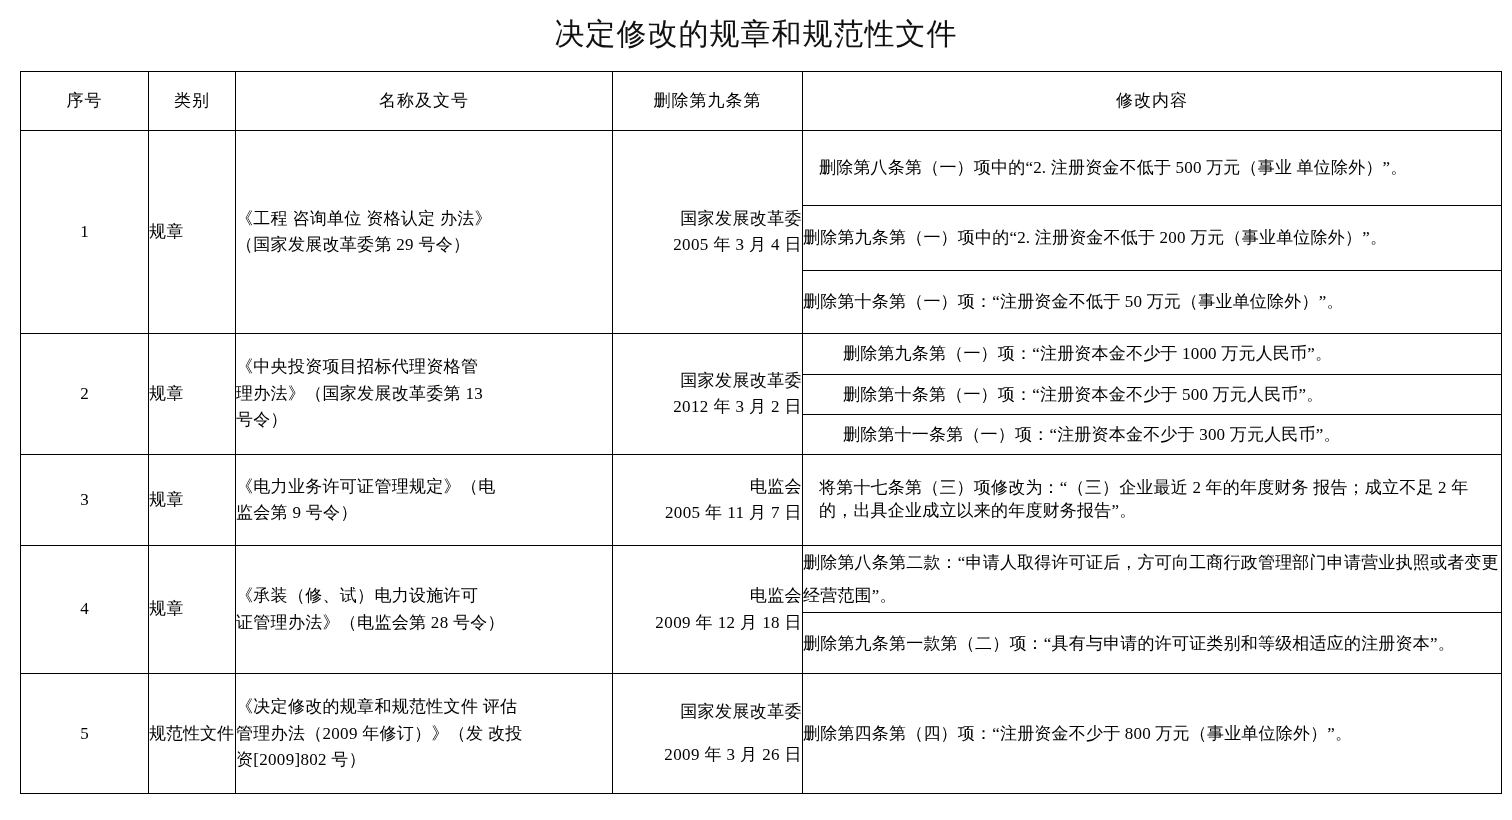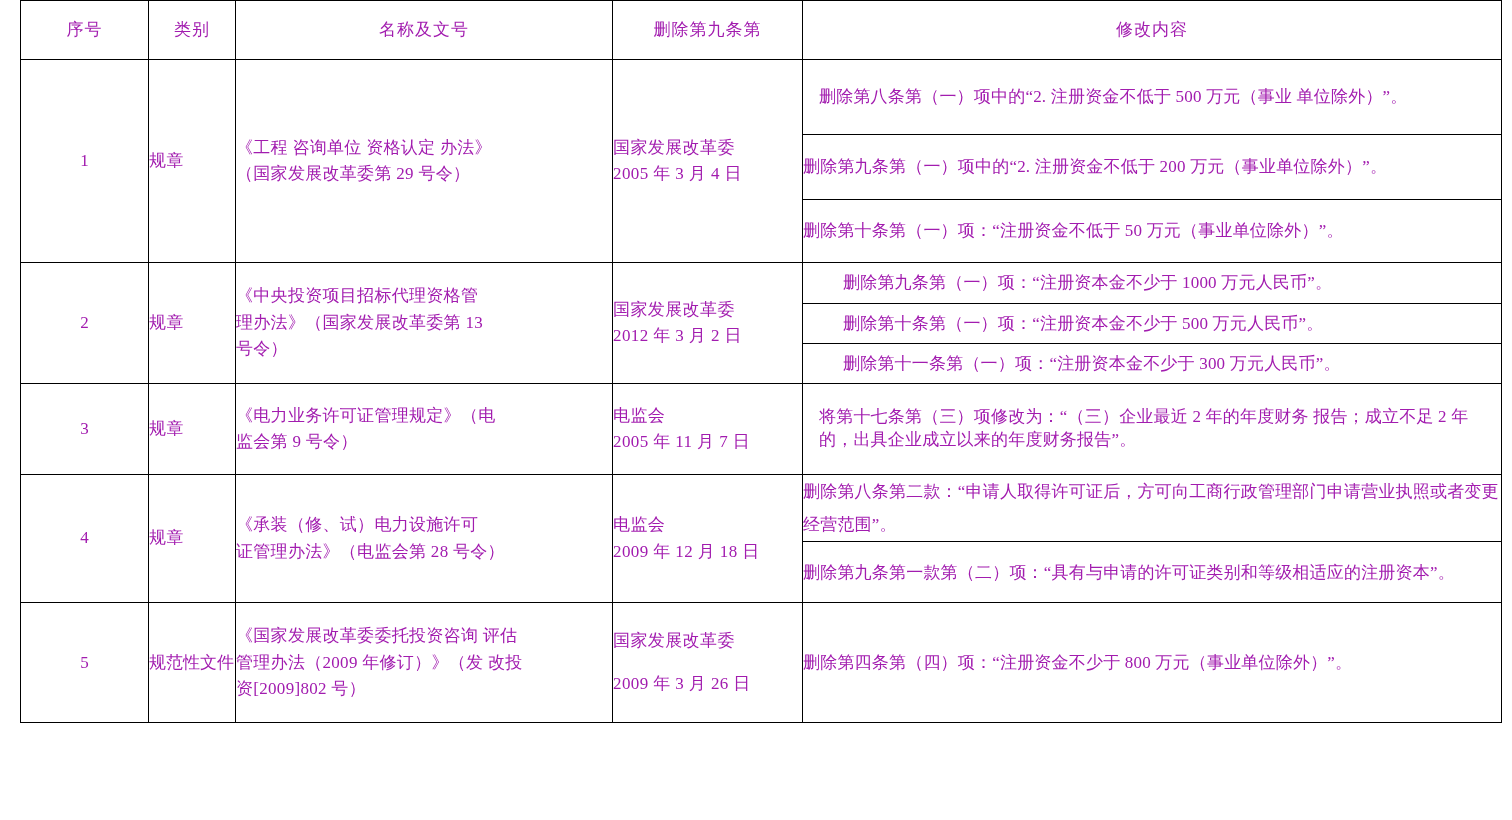--- a/index.html
+++ b/index.html
@@ -38,21 +38,21 @@
     border: 1.6px solid #000;
   }
   table.reg-table td,
   table.reg-table th {
     border: 1px solid #000;
     padding: 0;
     vertical-align: middle;
     font-weight: 400;
     font-size: 17px;
     line-height: 1.55;
-    color: #a21caf;
+    color: #000000;
   }
   
   col.c-idx   { width: 128px; }
   col.c-cat   { width: 87px;  }
   col.c-name  { width: 377px; }
   col.c-issue { width: 190px; }
   col.c-mod   { width: 699px; }
 
   thead th {
     height: 58px;
@@ -77,21 +77,21 @@
     padding: 0;
   }
   .cell-name {
     text-align: left;
     padding: 6px 8px 6px 10px;
     line-height: 1.75;
     letter-spacing: 0.3px;
     margin-left: 40px;
   }
   .cell-issue {
-    text-align: left;
+    text-align: right;
     line-height: 2.0;
     letter-spacing: 0.4px;
     padding: 4px 4px;
   }
   .cell-issue.spaced {
     line-height: 2.5;
   }
   .cell-mod {
     text-align: left;
     padding: 7px 8px 7px 10px;
@@ -102,20 +102,21 @@
   .cell-mod.lh-norm  { line-height: 1.75; padding-left: 40px; }
 
   .nm-line { display: block; white-space: nowrap; }
   .iss-line { display: block; }
 </style>
 </head>
 <body>
 
 <div class="page">
 
+  <div class="doc-title">决定修改的规章和规范性文件</div>
 
   <table class="reg-table">
     <colgroup>
       <col class="c-idx">
         <col class="c-cat">
         <col class="c-name">
         <col class="c-issue">
         <col class="c-mod">
     </colgroup>
     <thead>
@@ -198,21 +199,21 @@
         <td class="cell-mod lh-open">删除第八条第二款：“申请人取得许可证后，方可向工商行政管理部门申请营业执照或者变更经营范围”。</td>
       </tr>
       <tr style="height:61px;">
         <td class="cell-mod lh-open">删除第九条第一款第（二）项：“具有与申请的许可证类别和等级相适应的注册资本”。</td>
       </tr>
 
       <tr style="height:120px;">
         <td class="cell-idx">5</td>
         <td class="cell-cat tight">规范性文件</td>
         <td class="cell-name">
-          <span class="nm-line">《国家发展改革委委托投资咨询 评估</span>
+          <span class="nm-line">《决定修改的规章和规范性文件 评估</span>
           <span class="nm-line">管理办法（2009 年修订）》（发 改投</span>
           <span class="nm-line">资[2009]802 号）</span>
         </td>
         <td class="cell-issue spaced">
           <span class="iss-line">国家发展改革委</span>
           <span class="iss-line">2009 年 3 月 26 日</span>
         </td>
         <td class="cell-mod lh-open">删除第四条第（四）项：“注册资金不少于 800 万元（事业单位除外）”。</td>
       </tr>
 

